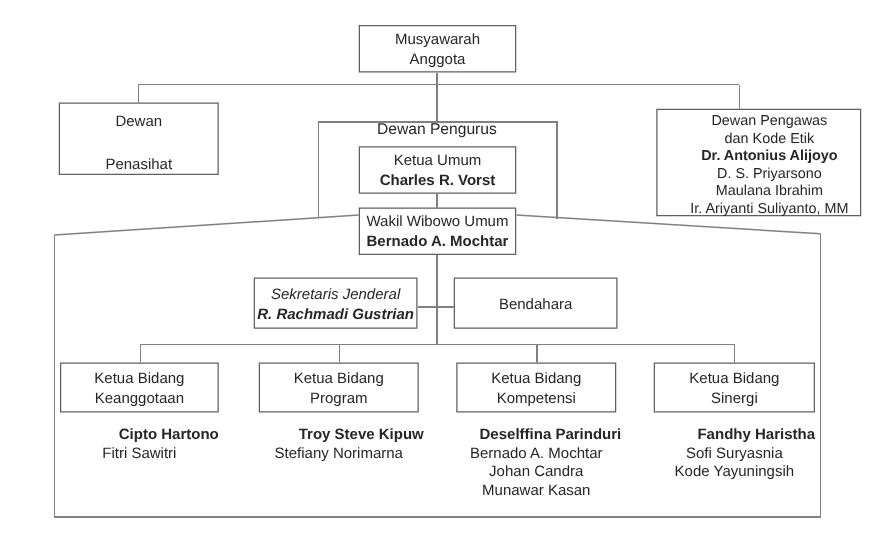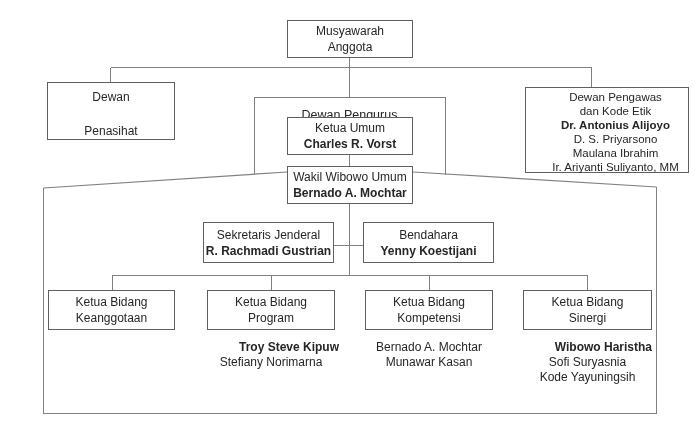--- a/index.html
+++ b/index.html
@@ -84,77 +84,82 @@
   <div class="node" style="left:287px;top:20px;width:126px;height:38px;">
     <div>Musyawarah</div>
     <div>Anggota</div>
   </div>
 
   <div class="node penasihat-box" style="left:47px;top:82px;width:128px;height:58px;">
     <div>Dewan</div>
     <div>Penasihat</div>
   </div>
 
-  <div class="label-only" style="left:254px;top:108px;width:191px;">Dewan Pengurus</div>
+  <div class="label-only" style="left:254px;top:96px;width:191px;">Dewan Pengurus</div>
 
   <div class="node pengawas-box" style="left:525px;top:87px;width:164px;height:86px;font-size:11.5px;padding-left:17px;">
     <div>Dewan Pengawas</div>
     <div>dan Kode Etik</div>
     <div class="bold">Dr. Antonius Alijoyo</div>
     <div>D. S. Priyarsono</div>
     <div>Maulana Ibrahim</div>
     <div>Ir. Ariyanti Suliyanto, MM</div>
   </div>
 
   <div class="node" style="left:287px;top:117px;width:126px;height:38px;">
     <div>Ketua Umum</div>
     <div class="bold">Charles R. Vorst</div>
   </div>
 
   <div class="node" style="left:287px;top:166px;width:126px;height:38px;">
     <div>Wakil Wibowo Umum</div>
     <div class="bold">Bernado A. Mochtar</div>
   </div>
 
-  <div class="node" style="left:203px;top:222px;width:131px;height:41px;">
+  <div class="node" style="left:203px;top:222px;width:131px;height:41px;font-style:italic;">
     <div>Sekretaris Jenderal</div>
     <div class="bold">R. Rachmadi Gustrian</div>
   </div>
 
   <div class="node" style="left:363px;top:222px;width:131px;height:41px;">
     <div>Bendahara</div>
-    <div class="bold">Yenny Koestijani</div>
   </div>
 
   <div class="node" style="left:48px;top:290px;width:127px;height:40px;">
     <div>Ketua Bidang</div>
     <div>Keanggotaan</div>
+  </div>
+  <div class="names" style="left:48px;top:340px;width:127px;">
+    <div class="bold">Cipto Hartono</div>
+    <div>Fitri Sawitri</div>
   </div>
 
   <div class="node" style="left:207px;top:290px;width:128px;height:40px;">
     <div>Ketua Bidang</div>
     <div>Program</div>
   </div>
   <div class="names" style="left:203px;top:340px;width:136px;">
     <div class="bold">Troy Steve Kipuw</div>
     <div>Stefiany Norimarna</div>
   </div>
 
   <div class="node" style="left:365px;top:290px;width:128px;height:40px;">
     <div>Ketua Bidang</div>
     <div>Kompetensi</div>
   </div>
   <div class="names" style="left:361px;top:340px;width:136px;">
+    <div class="bold">Deselffina Parinduri</div>
     <div>Bernado A. Mochtar</div>
+    <div>Johan Candra</div>
     <div>Munawar Kasan</div>
   </div>
 
   <div class="node" style="left:523px;top:290px;width:129px;height:40px;">
     <div>Ketua Bidang</div>
     <div>Sinergi</div>
   </div>
   <div class="names" style="left:523px;top:340px;width:129px;">
-    <div class="bold">Wibowo Haristha</div>
+    <div class="bold">Fandhy Haristha</div>
     <div>Sofi Suryasnia</div>
     <div>Kode Yayuningsih</div>
   </div>
 
 </div>
 
 </body></html>

